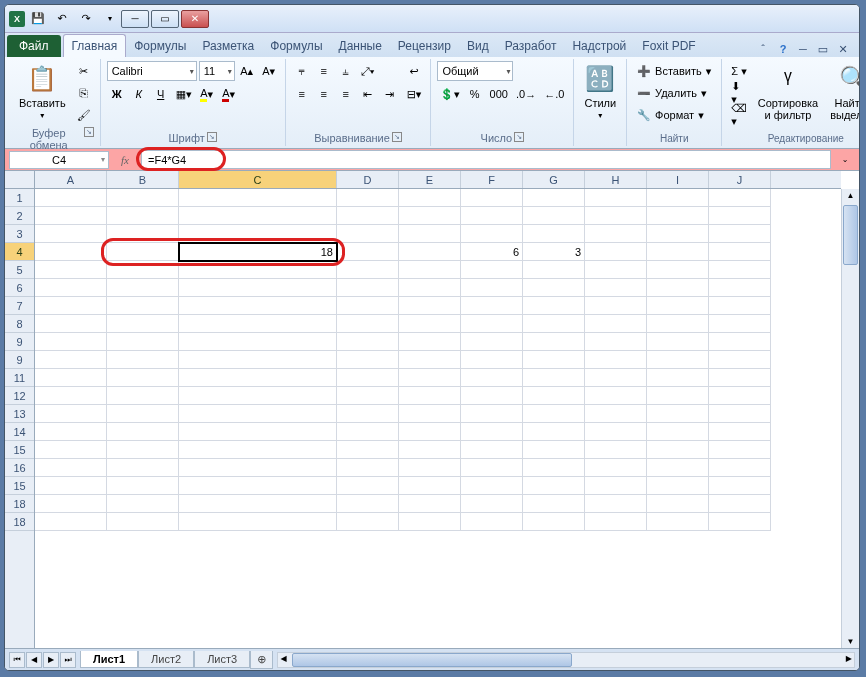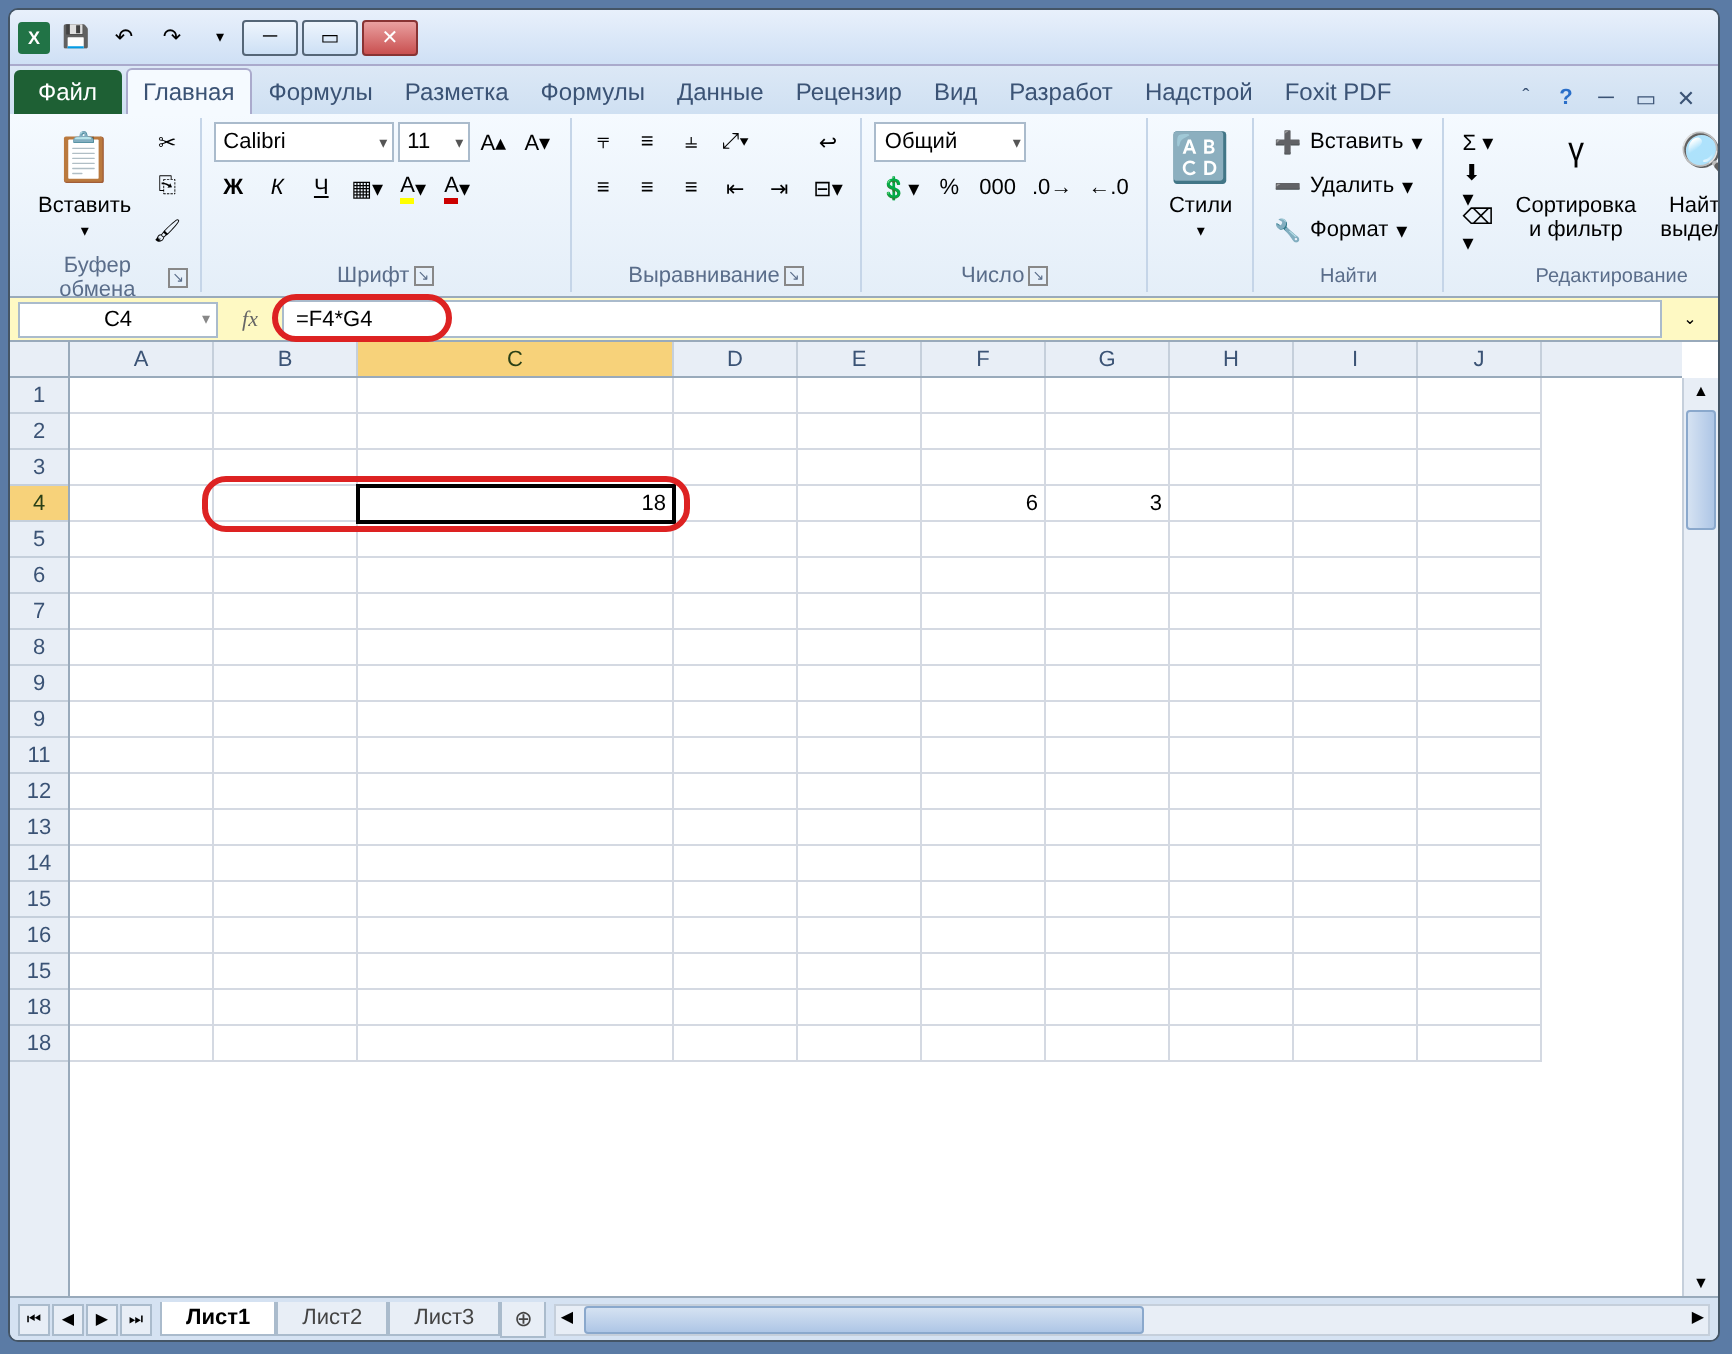--- a/index.html
+++ b/index.html
@@ -15,30 +15,30 @@
 .win-btn.close{background:linear-gradient(#e9a0a0,#c95050);color:#fff;border-color:#833}
 .ribbon-tabs{height:24px;display:flex;align-items:flex-end;padding:0 2px;background:linear-gradient(#dce8f6,#cfe0f2)}
 .file-tab{background:#1e6034;color:#fff;padding:4px 12px;border-radius:3px 3px 0 0;margin-right:2px;cursor:pointer;font-size:12px}
 .tab{padding:4px 8px;color:#3b5375;cursor:pointer;font-size:12px}
 .tab.active{background:#f5faff;border:1px solid #aac;border-bottom:none;border-radius:3px 3px 0 0}
 .tab-help{margin-left:auto;display:flex;gap:4px;padding-right:6px}
 .help-btn{width:16px;height:16px;display:flex;align-items:center;justify-content:center;cursor:pointer;color:#3b5375}
 .ribbon{height:92px;background:linear-gradient(#f5faff,#e4eef8);border-bottom:1px solid #9ab;display:flex;padding:2px 4px}
 .group{border-right:1px solid #c5d5e8;padding:2px 6px;display:flex;flex-direction:column;justify-content:space-between}
 .group-content{display:flex;gap:4px;flex:1}
-.group-label{text-align:center;color:#5a6d8a;font-size:10px;padding-top:2px;display:flex;align-items:center;justify-content:center;gap:2px}
+.group-label{text-align:center;color:#5a6d8a;font-size:10px;padding-top:2px;display:flex;align-items:flex-start;justify-content:center;gap:2px}
 .big-btn{display:flex;flex-direction:column;align-items:center;gap:2px;padding:2px 4px;cursor:pointer;border-radius:3px}
 .big-icon{width:32px;height:32px;display:flex;align-items:center;justify-content:center;font-size:24px}
 .col{display:flex;flex-direction:column;gap:2px}
 .row{display:flex;gap:2px;align-items:center}
 .sm-btn{min-width:20px;height:20px;display:flex;align-items:center;justify-content:center;cursor:pointer;border-radius:2px;padding:0 3px}
 .combo{height:20px;border:1px solid #abc;background:#fff;padding:0 14px 0 4px;display:flex;align-items:center;position:relative;font-size:11px}
 .combo::after{content:'▾';position:absolute;right:2px;font-size:8px;color:#555}
 .menu-line{display:flex;align-items:center;gap:4px;height:20px;padding:0 4px;cursor:pointer;border-radius:2px;white-space:nowrap}
-.formula-bar{height:22px;background:#fef9c3;border-bottom:1px solid #9ab;display:flex;align-items:center;padding:2px 4px;gap:4px}
+.formula-bar{height:22px;background:#fca5a5;border-bottom:1px solid #9ab;display:flex;align-items:center;padding:2px 4px;gap:4px}
 .name-box{width:100px;height:18px;border:1px solid #abc;background:#fff;display:flex;align-items:center;padding:0 4px;justify-content:center;position:relative}
 .name-box::after{content:'▾';position:absolute;right:3px;font-size:8px;color:#888}
 .fx-icons{display:flex;gap:2px;align-items:center;padding:0 4px}
 .fx-icon{width:16px;height:16px;display:flex;align-items:center;justify-content:center;color:#666;cursor:pointer;font-style:italic;font-family:serif}
 .formula-input{flex:1;height:19px;border:1px solid #abc;background:#fff;padding:0 6px;display:flex;align-items:center;position:relative}
 .red-oval{position:absolute;border:3px solid #d22;border-radius:12px;pointer-events:none;z-index:10}
 .grid-area{flex:1;background:#fff;position:relative;overflow:hidden}
 .grid-corner{position:absolute;left:0;top:0;width:30px;height:18px;background:#e8eef6;border-right:1px solid #9ab;border-bottom:1px solid #9ab}
 .col-headers{position:absolute;left:30px;top:0;right:18px;height:18px;display:flex;background:#e8eef6;border-bottom:1px solid #9ab}
 .col-h{border-right:1px solid #c5cfdb;display:flex;align-items:center;justify-content:center;color:#3b5375;cursor:pointer}

